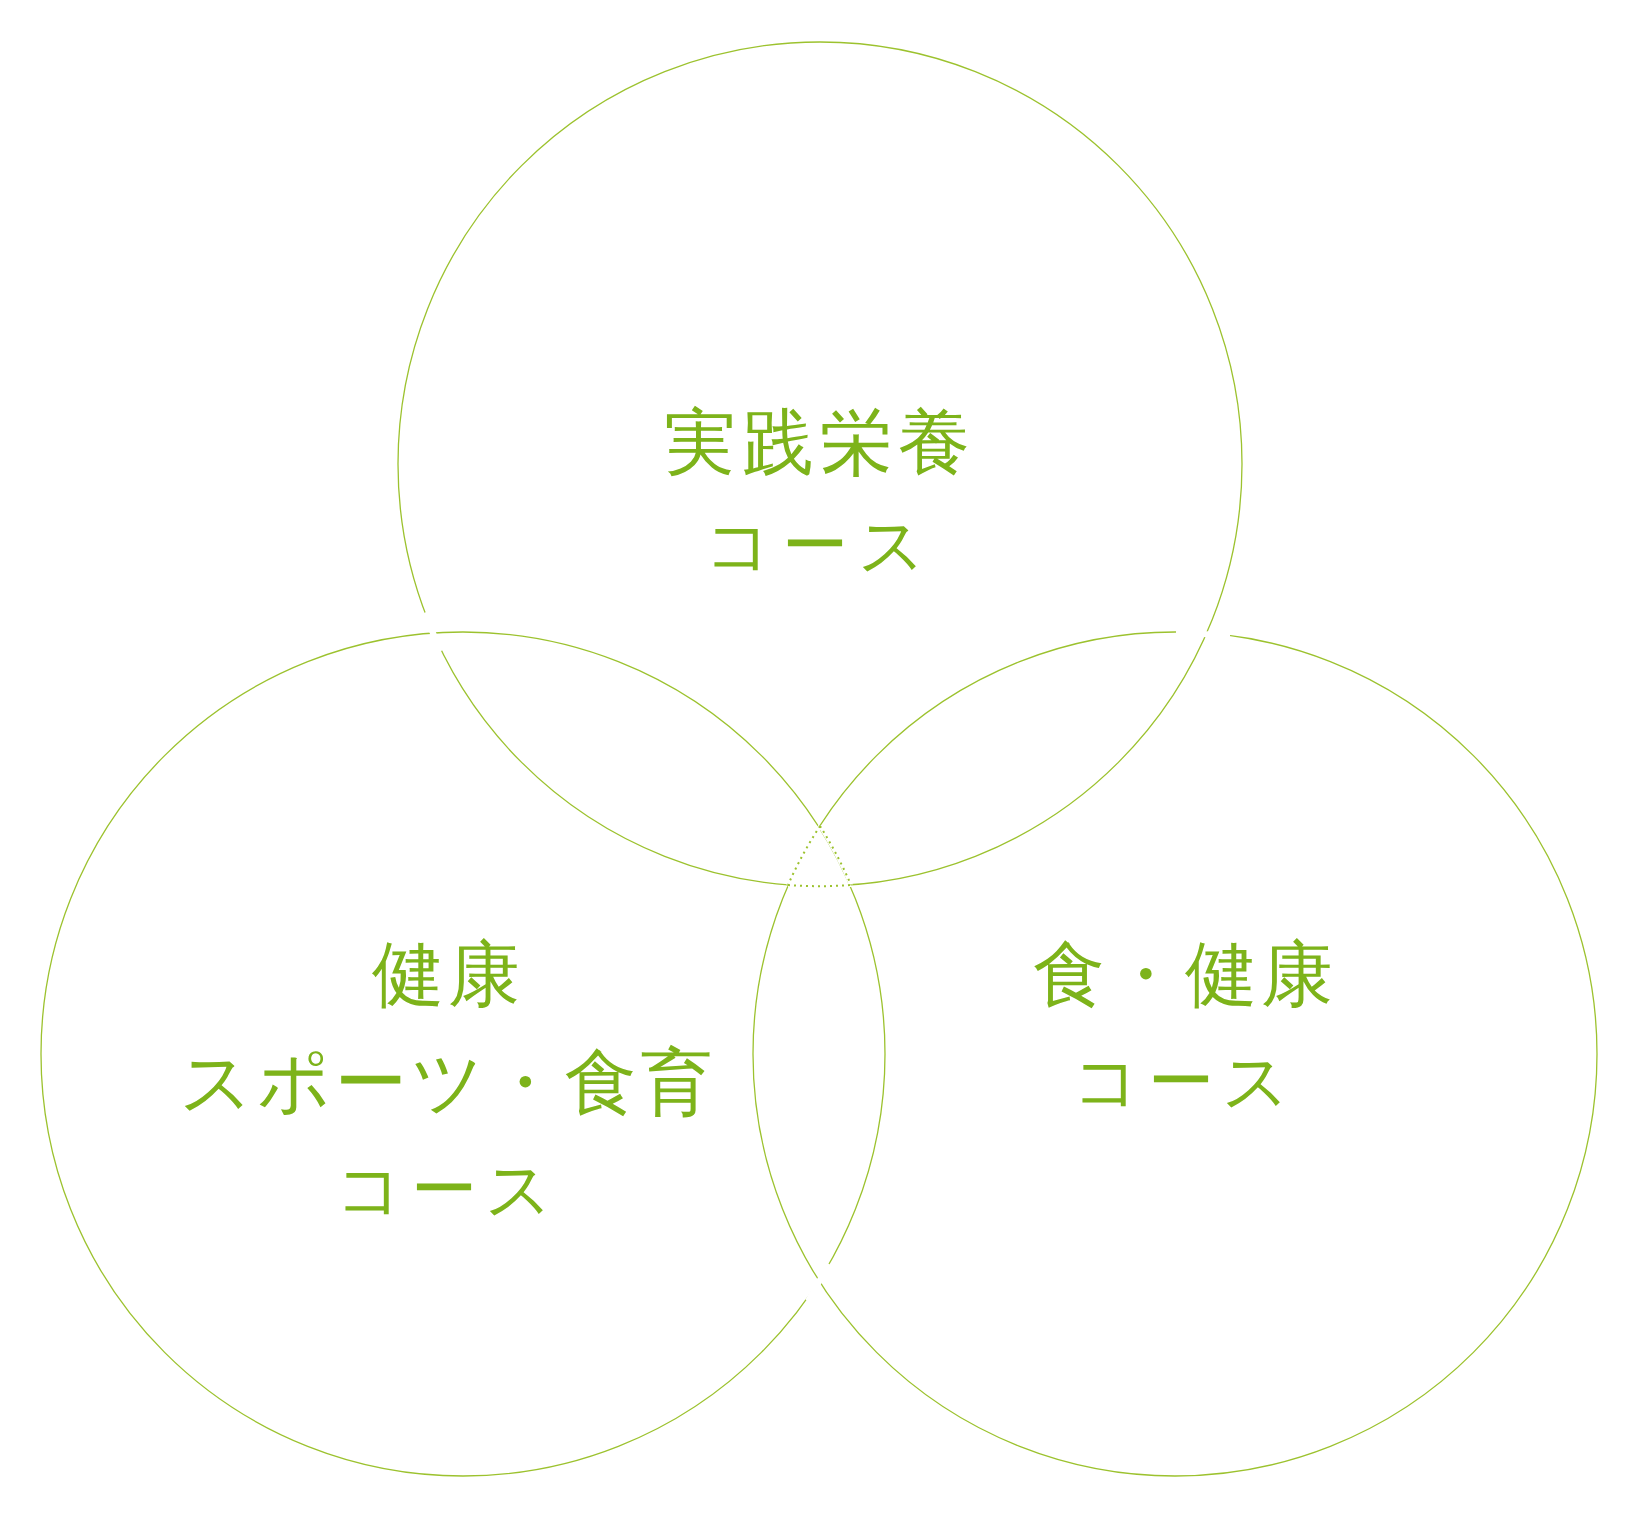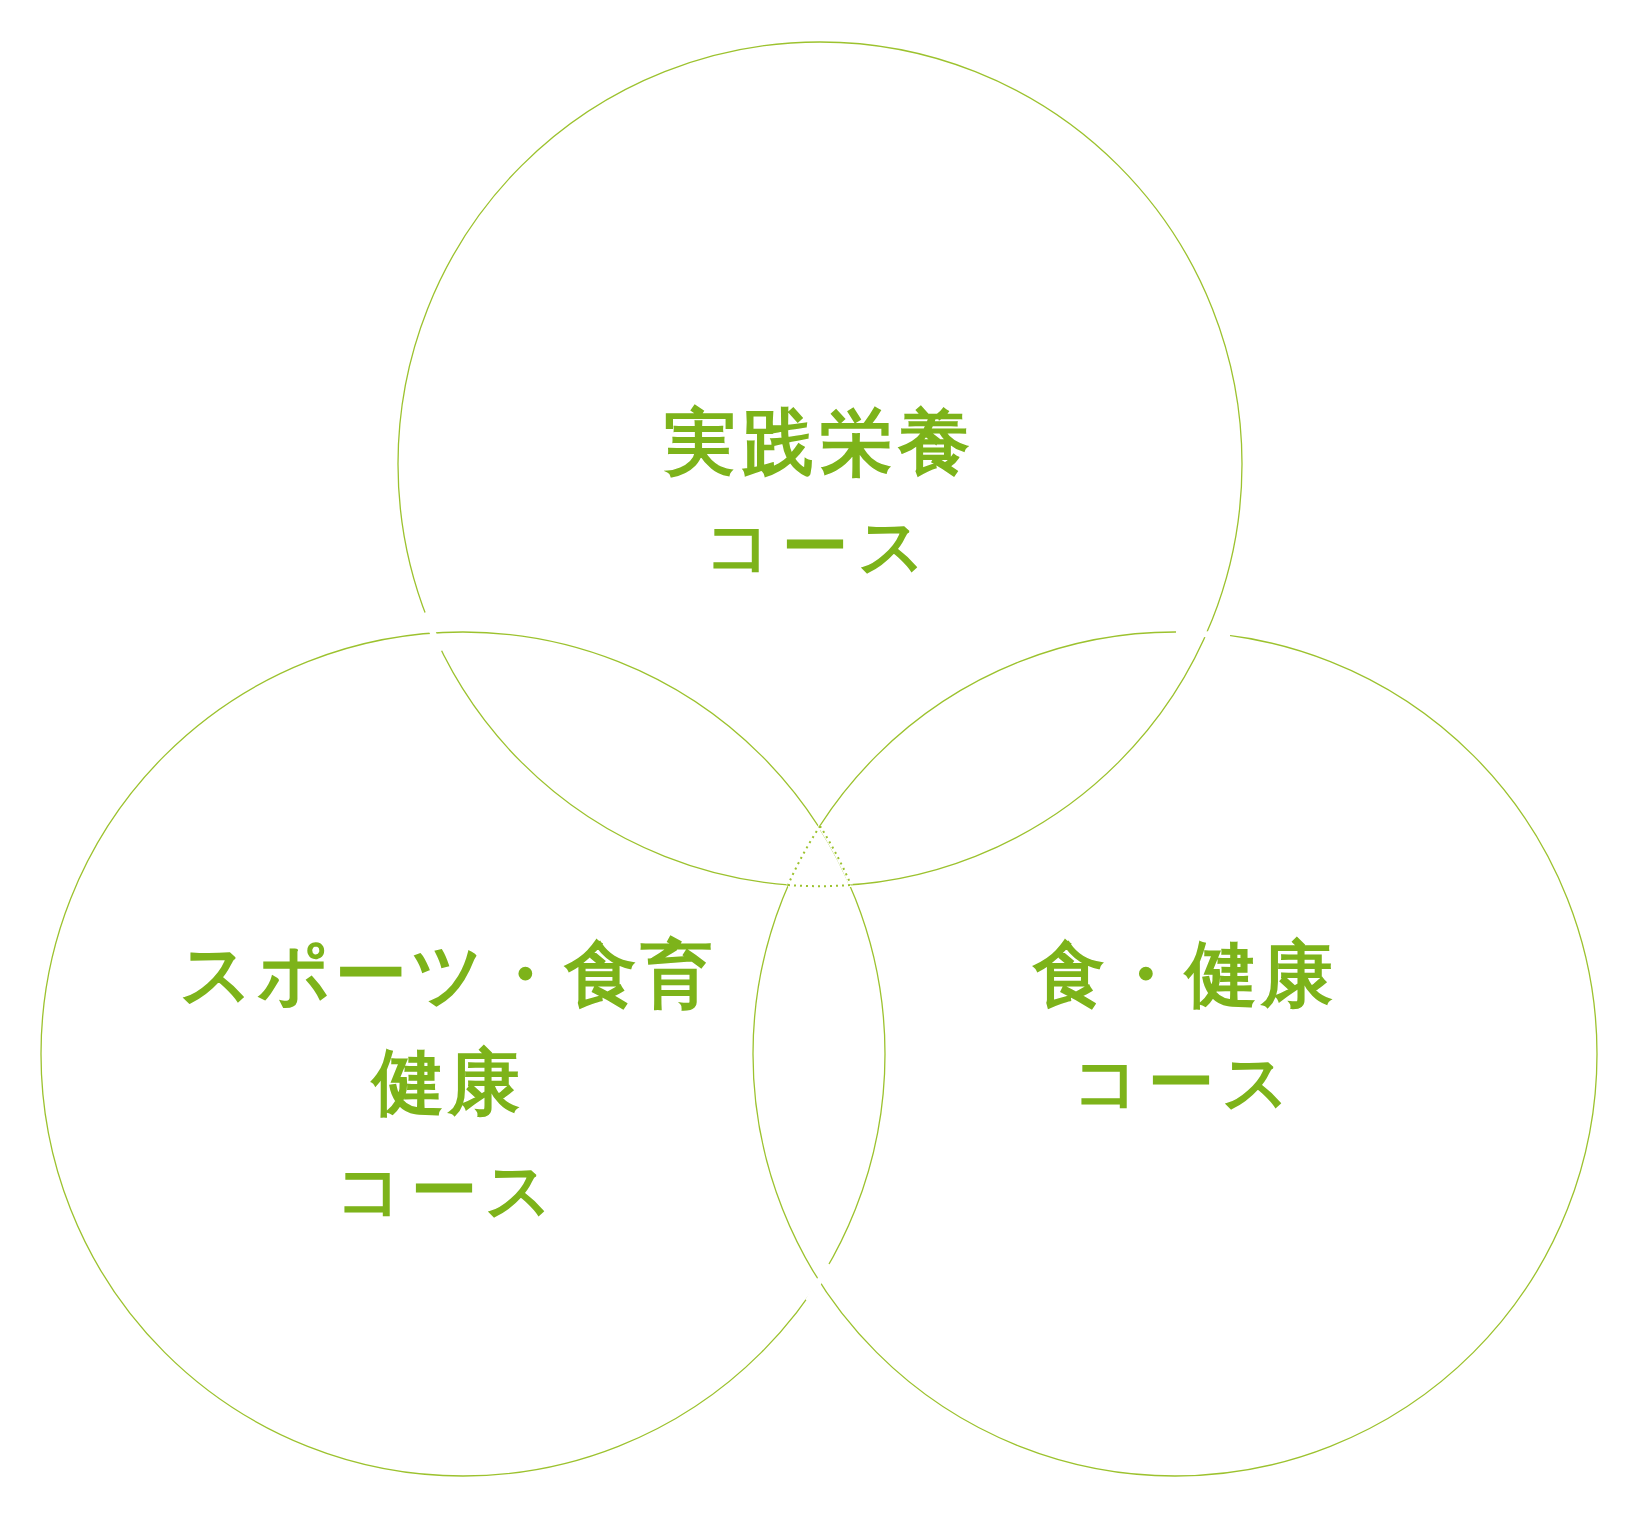--- a/index.html
+++ b/index.html
@@ -4,21 +4,21 @@
 <style>
   html, body { margin: 0; padding: 0; background: #ffffff; }
   body { width: 1640px; height: 1519px; position: relative; overflow: hidden; }
   #diagram { position: absolute; left: 0; top: 0; width: 1640px; height: 1519px; }
   .label {
     position: absolute;
     transform: translateX(-50%);
     text-align: center;
     color: #7db31a;
     font-family: "DejaVu Serif", "Liberation Serif", serif;
-    font-weight: bold;
+    font-weight: normal;
     white-space: nowrap;
   }
   .label .line { display: block; }
   .lbl-top { left: 820px; top: 390px; font-size: 72px; line-height: 104px; letter-spacing: 6px; }
   .lbl-top .line.sub { font-size: 66px; letter-spacing: 10px; }
   .lbl-left { left: 448px; top: 920px; font-size: 72px; line-height: 108px; letter-spacing: 4px; }
   .lbl-left .line.sub { font-size: 66px; letter-spacing: 8px; }
   .lbl-right { left: 1185px; top: 920px; font-size: 72px; line-height: 108px; letter-spacing: 4px; }
   .lbl-right .line.sub { font-size: 66px; letter-spacing: 8px; }
 </style>
@@ -48,21 +48,21 @@
     <path d="M 788 885 A 422 422 0 0 0 851 885" fill="none" stroke="#9cc22e" stroke-width="2" stroke-dasharray="2 4"></path>
   </g>
 </svg>
 
 <div class="label lbl-top">
   <span class="line">実践栄養</span>
   <span class="line sub">コース</span>
 </div>
 
 <div class="label lbl-left">
+  <span class="line">健康</span>
   <span class="line">スポーツ・食育</span>
-  <span class="line">健康</span>
   <span class="line sub">コース</span>
 </div>
 
 <div class="label lbl-right">
   <span class="line">食・健康</span>
   <span class="line sub">コース</span>
 </div>
 
 </body></html>

